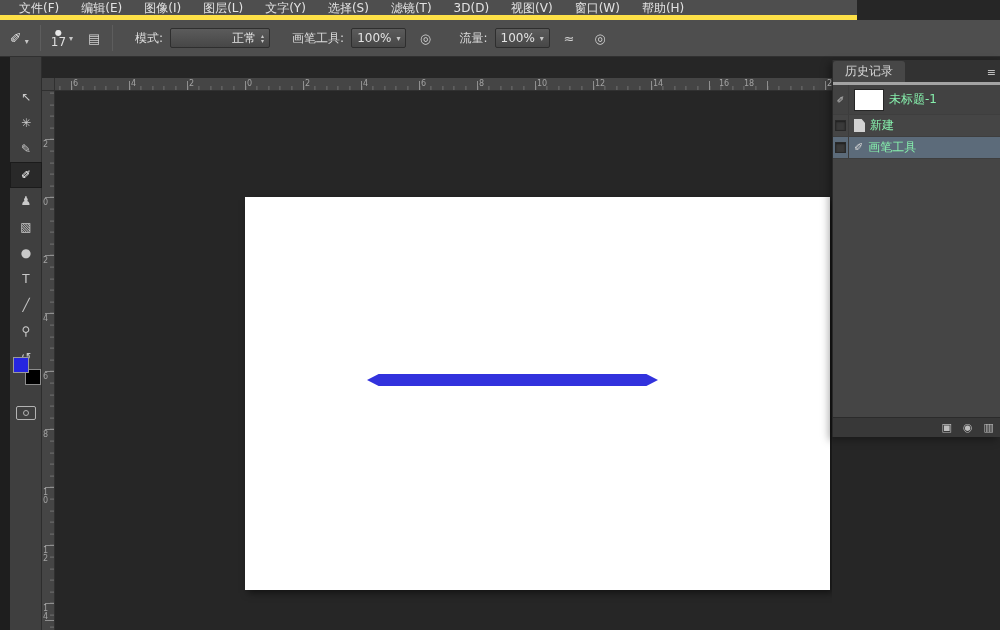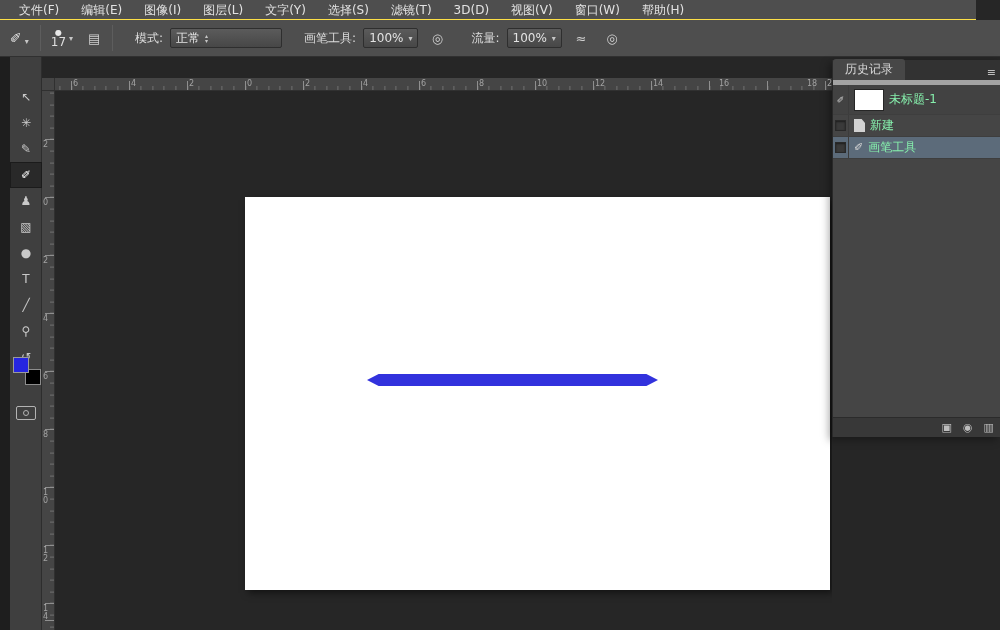--- a/index.html
+++ b/index.html
@@ -1,32 +1,32 @@
 <!DOCTYPE html>
 <html><head>
 <meta charset="utf-8">
 <style>
   *{margin:0;padding:0;box-sizing:border-box;}
   html,body{width:1000px;height:630px;overflow:hidden;background:#262626;}
   body{font-family:"DejaVu Sans","Liberation Sans",sans-serif;font-size:12px;color:#d9d9d9;}
   .app{position:relative;width:1000px;height:630px;background:#262626;}
 
   
-  .menubar{position:absolute;left:0;top:0;width:976px;height:20px;background:#4e4e4e;
-    border-bottom:1px solid #fde047;display:flex;align-items:center;padding-left:8px;}
+  .menubar{position:absolute;left:0;top:0;width:857px;height:20px;background:#4e4e4e;
+    border-bottom:5px solid #fde047;display:flex;align-items:center;padding-left:8px;}
   .menu-item{padding:0 11px;font-size:12px;color:#e2e2e2;line-height:20px;white-space:nowrap;}
 
   
   .optionsbar{position:absolute;left:0;top:20px;width:1000px;height:37px;background:#4e4e4e;
     border-bottom:1px solid #303030;display:flex;align-items:center;gap:7px;padding:0 6px;}
   .vsep{width:1px;height:26px;background:#3a3a3a;border-right:1px solid #5d5d5d;}
   .opt-label{font-size:12px;color:#dcdcdc;margin-left:15px;white-space:nowrap;}
   .combo{height:20px;background:linear-gradient(#5b5b5b,#474747);border:1px solid #2e2e2e;
     border-radius:2px;display:flex;align-items:center;padding:0 5px;gap:5px;font-size:12px;color:#e3e3e3;}
-  .combo.wide{width:112px;justify-content:flex-start;}
+  .combo.wide{width:100px;justify-content:flex-end;}
   .drop{font-size:8px;color:#c6c6c6;}
   .stepper{display:flex;flex-direction:column;}
   .stepper i{font-style:normal;font-size:6px;line-height:5px;color:#c6c6c6;}
   .icon-btn{width:24px;height:22px;display:flex;align-items:center;justify-content:center;
     color:#cfcfcf;font-size:13px;border-radius:2px;}
   .tool-select{display:flex;align-items:flex-end;gap:3px;padding:2px 4px;}
   .tool-select .glyph{font-size:14px;color:#e0e0e0;}
   .brush-preset{display:flex;align-items:center;gap:3px;padding:0 3px;}
   .brush-preset .stack{display:flex;flex-direction:column;align-items:center;line-height:9px;}
   .brush-preset .dot{font-size:8px;color:#e8e8e8;line-height:8px;}
@@ -78,21 +78,21 @@
   
   .canvas-area{position:absolute;left:55px;top:91px;width:777px;height:539px;background:#262626;overflow:hidden;}
   .document{position:absolute;left:190px;top:106px;width:585px;height:393px;background:#ffffff;
     box-shadow:3px 3px 7px rgba(0,0,0,0.5);}
   .stroke{position:absolute;clip-path:polygon(0 50%,4% 0,96% 0,100% 50%,96% 100%,4% 100%);}
 
   
   .history{position:absolute;left:832px;top:60px;width:168px;height:377px;background:#454545;
     border-left:1px solid #292929;box-shadow:-3px 3px 8px rgba(0,0,0,0.35);display:flex;flex-direction:column;}
   .panel-header{height:25px;background:#323232;display:flex;align-items:flex-end;position:relative;
-    border-bottom:5px solid #a3a3a3;flex:none;}
+    border-bottom:3px solid #a3a3a3;flex:none;}
   .panel-tab{height:21px;padding:0 12px;background:#474747;color:#d8d8d8;font-size:12px;line-height:21px;
     border-top-left-radius:3px;border-top-right-radius:3px;}
   .panel-menu{position:absolute;right:4px;top:6px;font-size:11px;color:#bdbdbd;}
   .panel-body{flex:1;background:#454545;overflow:hidden;}
   .h-row{display:flex;align-items:center;height:22px;gap:5px;padding-right:4px;border-bottom:1px solid #3e3e3e;}
   .h-row.snapshot{height:30px;background:#424242;}
   .h-row.selected{background:#5c6b7a;}
   .gutter{width:16px;flex:none;align-self:stretch;display:flex;align-items:center;justify-content:center;
     color:#c9c9c9;font-size:9px;border-right:1px solid #3c3c3c;}
   .gutter.box::before{content:"";width:9px;height:9px;background:#3a3a3a;border:1px solid #292929;
@@ -224,21 +224,21 @@
       <span class="rnum" style="left: 134px;">2</span>
       <span class="rnum" style="left: 192px;">0</span>
       <span class="rnum" style="left: 250px;">2</span>
       <span class="rnum" style="left: 308px;">4</span>
       <span class="rnum" style="left: 366px;">6</span>
       <span class="rnum" style="left: 424px;">8</span>
       <span class="rnum" style="left: 482px;">10</span>
       <span class="rnum" style="left: 540px;">12</span>
       <span class="rnum" style="left: 598px;">14</span>
       <span class="rnum" style="left: 664px;">16</span>
-      <span class="rnum" style="left: 752px;">18</span>
+      <span class="rnum" style="left: 689px;">18</span>
       <span class="rnum" style="left: 772px;">20</span>
     </div>
   <div class="v-ruler" id="v-ruler">
       <span class="rnum" style="top: 50px;">2</span>
       <span class="rnum" style="top: 108px;">0</span>
       <span class="rnum" style="top: 166px;">2</span>
       <span class="rnum" style="top: 224px;">4</span>
       <span class="rnum" style="top: 282px;">6</span>
       <span class="rnum" style="top: 340px;">8</span>
       <span class="rnum" style="top: 398px;">10</span>

